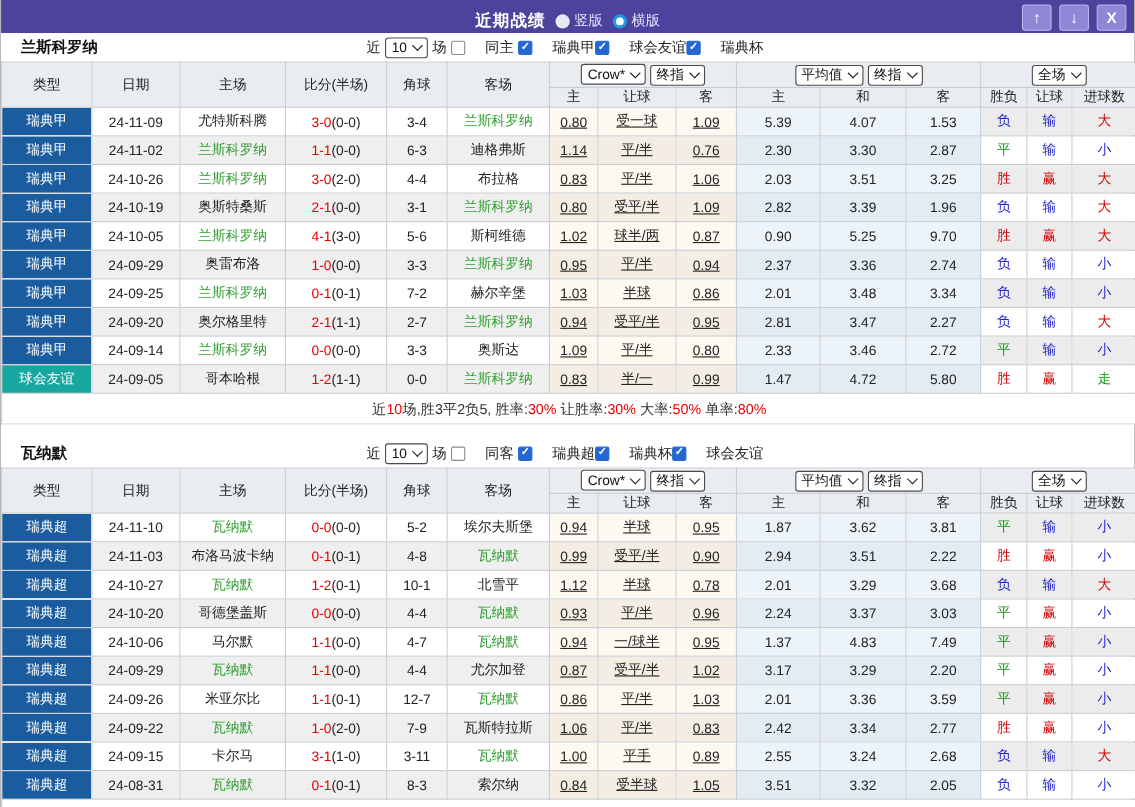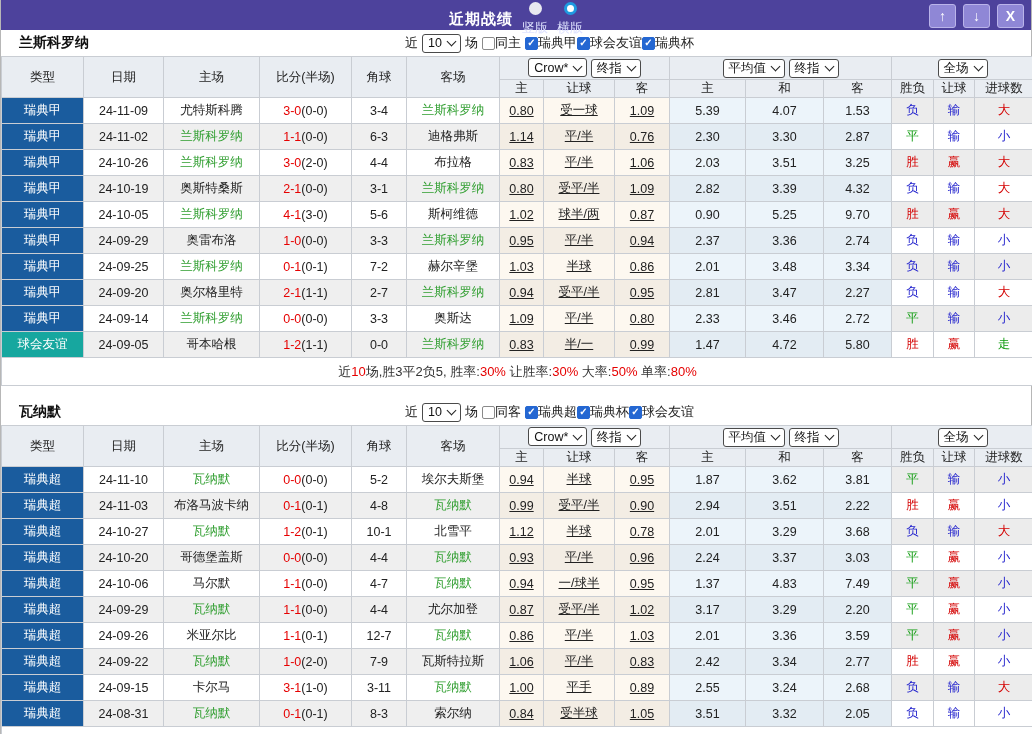--- a/index.html
+++ b/index.html
@@ -2,34 +2,34 @@
 <html><head>
 <meta charset="utf-8">
 <style>
   html,body{margin:0;padding:0;}
   body{width:1032px;height:734px;font-family:"Liberation Sans",sans-serif;background:#fff;overflow:hidden;}
   .page{width:1032px;height:734px;box-sizing:border-box;border-left:1px solid #b7b7b7;border-right:1px solid #b7b7b7;border-bottom:1px solid #b7b7b7;}
   
   .topbar{height:30px;background:#4d429c;position:relative;}
   .title-group{position:absolute;left:0;right:0;top:0;height:38px;display:flex;justify-content:center;align-items:center;gap:9px;}
   .title{color:#fff;font-weight:bold;font-size:15px;letter-spacing:1px;}
-  .radio-wrap{display:inline-flex;align-items:center;gap:4px;cursor:pointer;flex-direction:column;}
+  .radio-wrap{display:inline-flex;align-items:center;gap:4px;cursor:pointer;}
   .rc{width:13px;height:13px;border-radius:50%;box-sizing:border-box;display:inline-block;}
   .rc.unsel{background:#e9e9f0;}
   .rc.sel{background:#fff;border:3px solid #1f9ae0;}
   .rlabel{color:#dfe3ff;font-size:13px;}
   .tb-btns{position:absolute;right:7px;top:4px;display:flex;gap:7px;}
   .tb-btn{width:25px;height:22px;background:#8f87d6;border:1px solid #bab4ea;border-radius:3px;color:#fff;font-weight:bold;font-size:14px;display:flex;align-items:center;justify-content:center;cursor:pointer;}
   
   .team-row{height:26px;display:flex;align-items:center;background:#fff;}
   .team-name{margin-left:18px;font-weight:bold;font-size:14px;color:#111;}
   .filters{margin-left:auto;margin-right:337px;display:flex;align-items:center;gap:4px;font-size:13px;color:#222;}
   .pill{display:inline-flex;align-items:center;border:1px solid #4a4a4a;border-radius:3px;background:#fff;height:19px;padding:0 5px;font-size:12.5px;gap:6px;box-sizing:border-box;cursor:pointer;color:#111;}
   .caret{width:6px;height:6px;border-right:1.6px solid #222;border-bottom:1.6px solid #222;transform:rotate(45deg);margin-top:-3px;display:inline-block;}
-  .cb-item{display:inline-flex;align-items:center;gap:0;cursor:pointer;}
+  .cb-item{display:inline-flex;align-items:center;gap:18px;cursor:pointer;}
   .cb{width:13px;height:13px;border:1px solid #8a8a8a;border-radius:2px;background:#fff;box-sizing:border-box;display:inline-flex;align-items:center;justify-content:center;}
   .cb.checked{background:#2467d2;border-color:#2467d2;color:#fff;font-size:10px;font-weight:bold;line-height:1;}
   
   table{width:100%;border-collapse:collapse;table-layout:fixed;font-size:12.5px;color:#222;}
   th,td{border:1px solid #c9cdd3;text-align:center;padding:0;overflow:hidden;white-space:nowrap;}
   thead th{background:#e9edf2;font-weight:normal;color:#222;}
   .hrow1 th{height:22px;}
   .hrow2 th{height:16px;font-size:12.5px;}
   tbody td{height:25px;}
   tbody tr:nth-child(even) td{background:#efefef;}
@@ -227,21 +227,21 @@
             <td>24-10-19</td>
             <td>奥斯特桑斯</td>
             <td><span class="red">2-1</span><span>(0-0)</span></td>
             <td>3-1</td>
             <td class="green">兰斯科罗纳</td>
             <td class="odds">0.80</td>
             <td class="odds">受平/半</td>
             <td class="odds">1.09</td>
             <td class="avg">2.82</td>
             <td class="avg">3.39</td>
-            <td class="avg">4.32</td>
+            <td class="avg">1.96</td>
             <td class="tail" style="color: rgb(35, 35, 205);">负</td>
             <td class="tail" style="color: rgb(35, 35, 205);">输</td>
             <td class="tail" style="color: rgb(212, 0, 0);">大</td>
           </tr>
           <tr>
             <td class="type" style="background: rgb(26, 92, 158);">瑞典甲</td>
             <td>24-10-05</td>
             <td class="green">兰斯科罗纳</td>
             <td><span class="red">4-1</span><span>(3-0)</span></td>
             <td>5-6</td>

